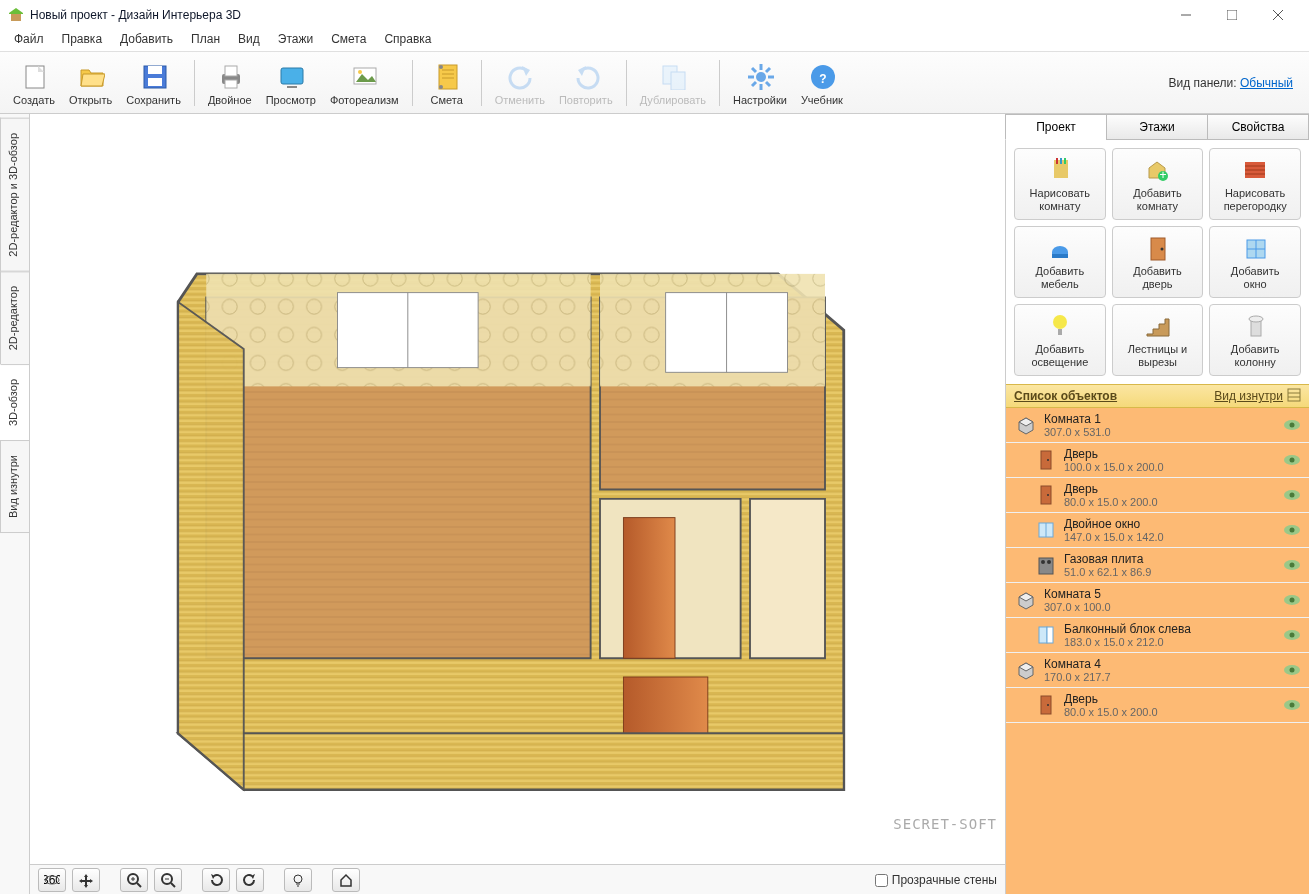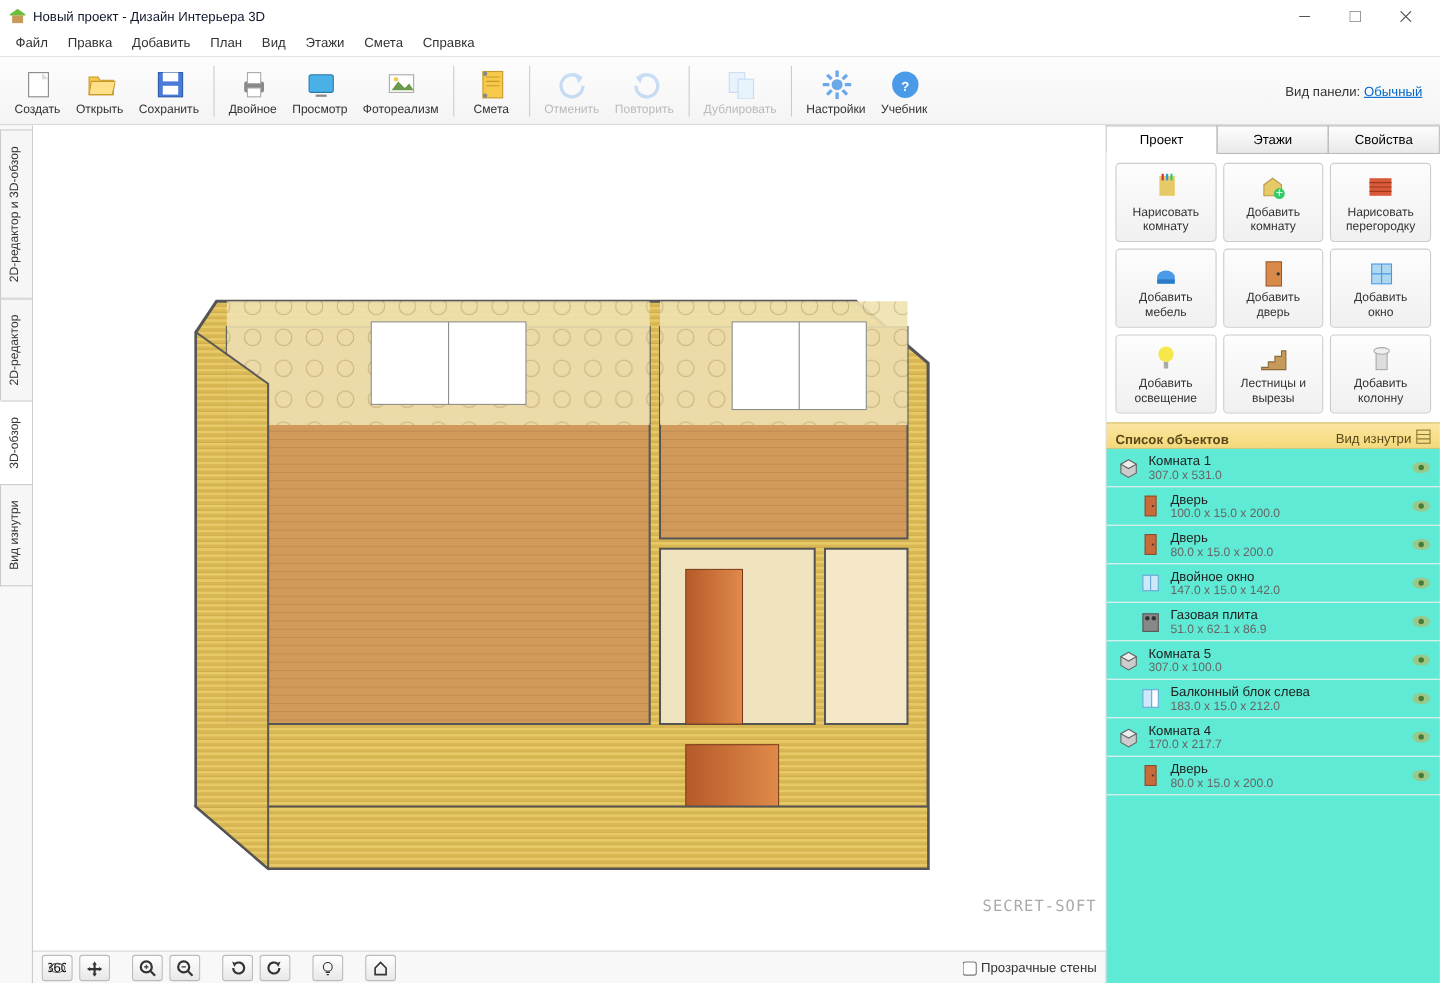--- a/index.html
+++ b/index.html
@@ -35,23 +35,23 @@
 .chk input{width:13px;height:13px;}
 .rightpanel{width:304px;border-left:1px solid #ccc;display:flex;flex-direction:column;background:#f7f7f7;}
 .rtabs{display:flex;height:26px;background:#f0f0f0;}
 .rtab{flex:1;display:flex;align-items:center;justify-content:center;border:1px solid #bbb;background:linear-gradient(#fdfdfd,#e9e9e9);margin-left:-1px;font-size:12px;cursor:default;}
 .rtab.active{background:#fff;border-bottom-color:#fff;font-weight:400;}
 .sectionhdr{height:24px;background:linear-gradient(#fbe6a2,#f5d97a);border-top:1px solid #d8b84a;border-bottom:1px solid #d8b84a;display:flex;align-items:center;padding:0 8px;font-weight:bold;color:#5a4a1a;font-size:12px;}
 .design-grid{display:grid;grid-template-columns:repeat(3,1fr);gap:6px;padding:8px;background:#fff;}
 .dbtn{border:1px solid #ccc;border-radius:4px;background:linear-gradient(#fdfdfd,#f0f0f0);display:flex;flex-direction:column;align-items:center;justify-content:center;height:72px;cursor:default;padding:2px;}
 .dbtn .dico{width:30px;height:30px;display:flex;align-items:center;justify-content:center;}
 .dbtn .dlbl{font-size:11px;color:#333;text-align:center;margin-top:2px;line-height:1.15;}
-.listhdr{height:24px;background:linear-gradient(#fbe6a2,#f5d97a);border-top:1px solid #d8b84a;border-bottom:1px solid #d8b84a;display:flex;align-items:flex-end;padding:0 8px;font-weight:bold;color:#5a4a1a;}
+.listhdr{height:24px;background:linear-gradient(#fbe6a2,#f5d97a);border-top:1px solid #d8b84a;border-bottom:1px solid #d8b84a;display:flex;align-items:center;padding:0 8px;font-weight:bold;color:#5a4a1a;text-decoration:underline;}
 .listhdr .lh-right{margin-left:auto;font-weight:normal;color:#5a4a1a;display:flex;align-items:center;gap:4px;}
-.objlist{flex:1;overflow-y:auto;background:#5eead4;}
+.objlist{flex:1;overflow-y:auto;background:#fdba74;}
 .obj-row{display:flex;align-items:center;padding:4px 8px;cursor:default;border-bottom:1px solid #f0f0f0;}
 .obj-row.indent1{padding-left:28px;}
 .obj-ico{width:24px;height:24px;margin-right:6px;flex-shrink:0;display:flex;align-items:center;justify-content:center;}
 .obj-txt{flex:1;display:flex;flex-direction:column;}
 .obj-name{font-size:12px;color:#222;}
 .obj-dim{font-size:11px;color:#666;}
 .obj-eye{width:18px;height:12px;flex-shrink:0;}
 .watermark{position:absolute;right:8px;bottom:32px;font-size:14px;color:#aaa;letter-spacing:1px;font-family:monospace;pointer-events:none;}
 </style>
 </head>

